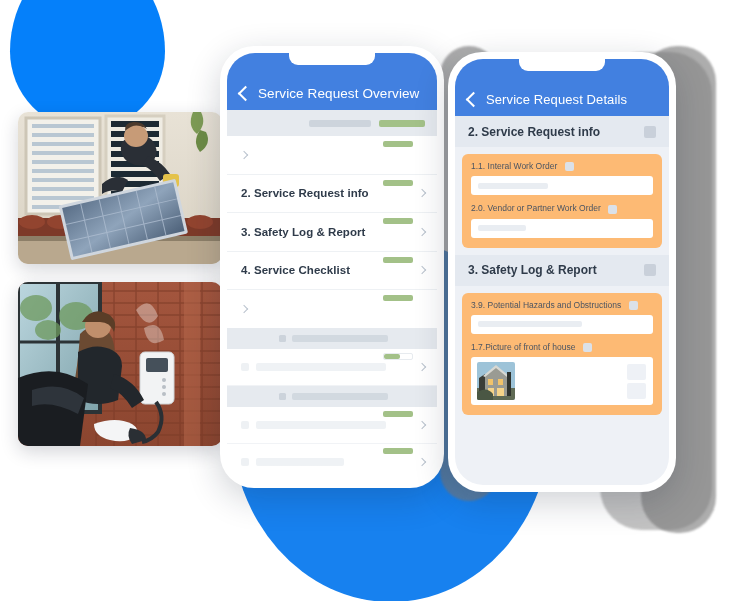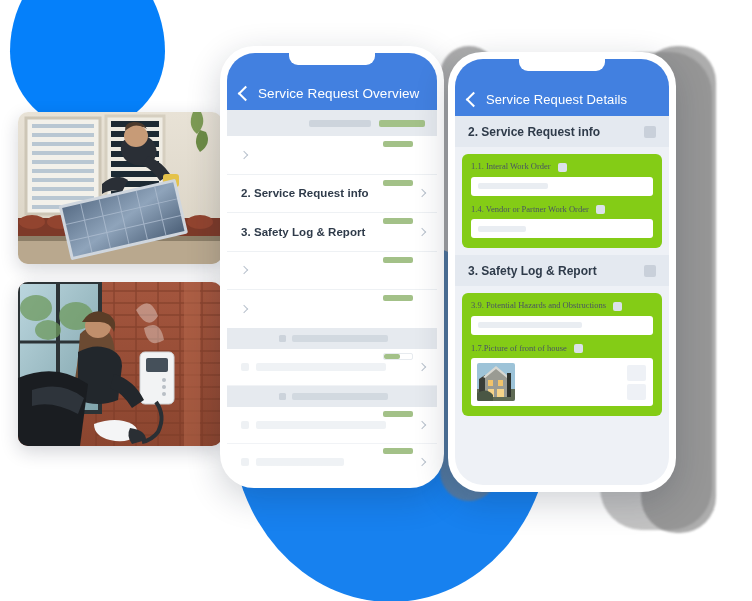--- a/index.html
+++ b/index.html
@@ -228,25 +228,24 @@
   }
   .chk-sm {
     width: 9px; height: 9px;
     border-radius: 2px;
     background: #dbe1e9;
     display: inline-block;
     vertical-align: middle;
     margin-left: 5px;
   }
   .card {
-    background: #84cc16;
+    background: #fdba74;
     margin: 7px 7px;
     border-radius: 6px;
     padding: 8px 9px 10px 9px;
-    font-family: Liberation Serif, serif;
   }
   .fld { margin-bottom: 9px; }
   .fld:last-child { margin-bottom: 0; }
   .fld-label {
     font-size: 8.5px;
     color: #4a5462;
     margin-bottom: 5px;
     line-height: 1;
     white-space: nowrap;
   }
@@ -488,20 +487,21 @@
         </div>
 
         <div class="srow">
           <div class="mini-green"></div>
           <div class="srow-label">3. Safety Log &amp; Report</div>
           <div class="chev"></div>
         </div>
 
         <div class="srow">
           <div class="mini-green"></div>
+          <div class="srow-label">4. Service Checklist</div>
           <div class="chev"></div>
         </div>
 
         <div class="srow" style="border-bottom:none">
           <div class="mini-green"></div>
           <div class="chev"></div>
         </div>
 
         <div class="sk-head">
           <div class="sk-sq"></div>
@@ -568,21 +568,21 @@
               <span>1.1. Interal Work Order</span>
               <span class="chk-sm"></span>
             </div>
             <div class="fld-input">
               <i style="width:70px"></i>
             </div>
           </div>
 
           <div class="fld">
             <div class="fld-label">
-              <span>1.4. Vendor or Partner Work Order</span>
+              <span>2.0. Vendor or Partner Work Order</span>
               <span class="chk-sm"></span>
             </div>
             <div class="fld-input">
               <i style="width:48px"></i>
             </div>
           </div>
         </div>
 
         <div class="sec-head" style="margin-top:4px">
           <div class="sec-title">3. Safety Log &amp; Report</div>

